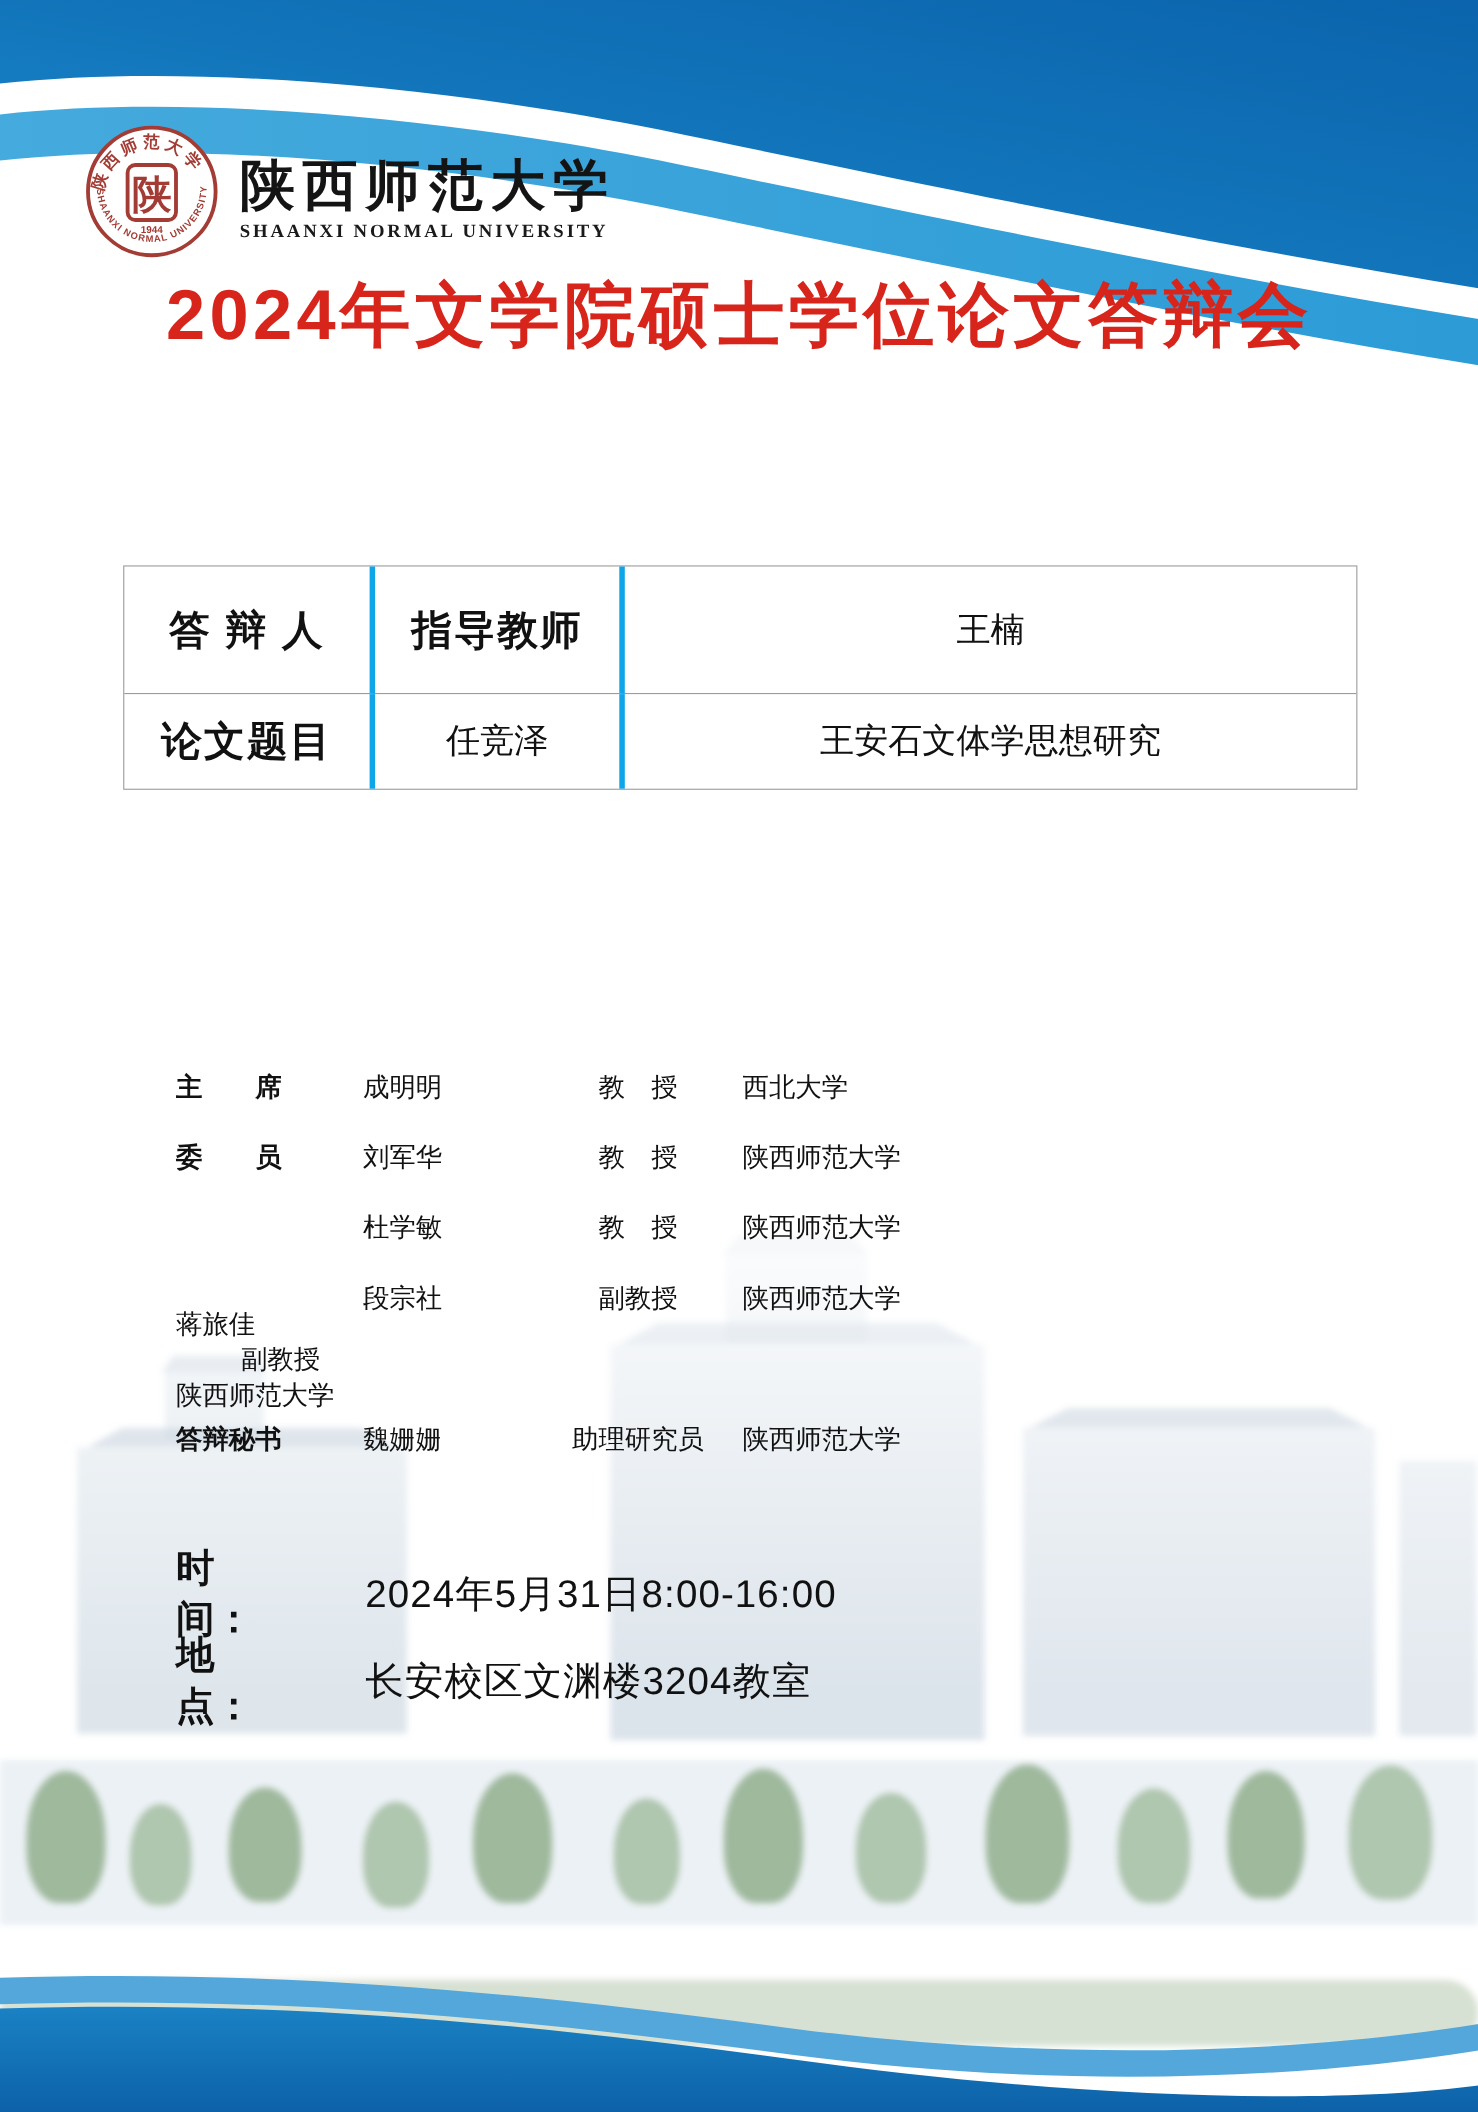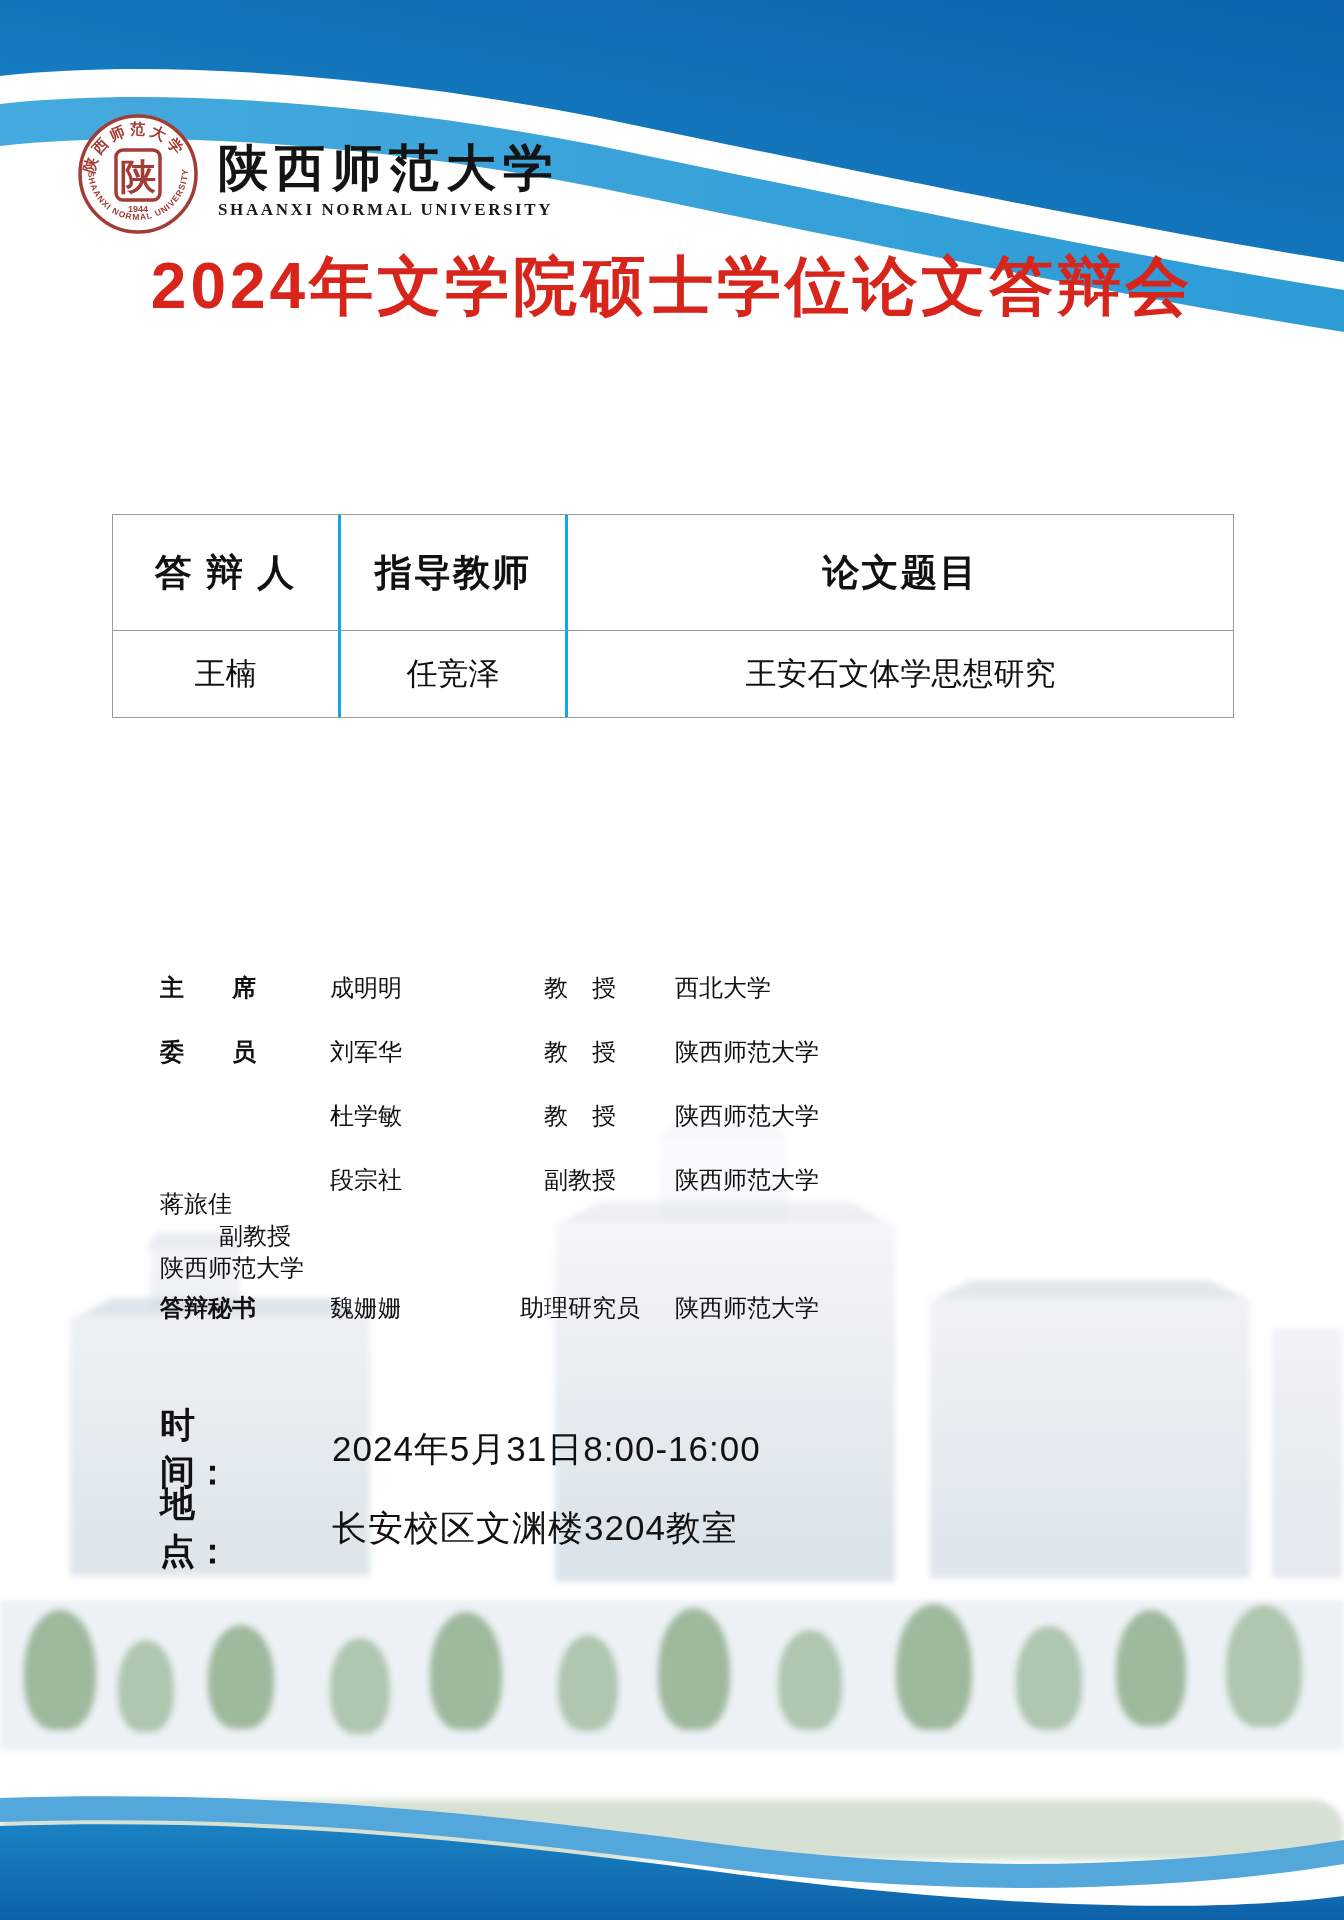--- a/index.html
+++ b/index.html
@@ -32,21 +32,21 @@
   
   .main-title{position:absolute;left:0;top:240px;width:1344px;z-index:3;text-align:center;
     font-size:64px;font-weight:900;letter-spacing:4px;color:#d7251c;line-height:92px;}
   .sub-title{position:absolute;left:0;top:378px;width:1344px;z-index:3;text-align:center;
     font-family:"DejaVu Serif","Liberation Serif",serif;font-size:47px;font-weight:bold;
     letter-spacing:8px;color:#151515;line-height:64px;}
   
   .dtable{position:absolute;left:112px;top:514px;width:1120px;z-index:3;
     display:grid;grid-template-columns:228px 227px 665px;grid-template-rows:116px 86px;
     border:1px solid #9c9c9c;background:#fff;}
-  .dtable .cell{border-right:3px solid #0ea5e9;border-bottom:1px solid #9c9c9c;
+  .dtable .cell{border-right:5px solid #0ea5e9;border-bottom:1px solid #9c9c9c;
     display:flex;align-items:center;justify-content:center;}
   .dtable .cell:nth-child(3n){border-right:none;}
   .dtable .cell:nth-child(n+4){border-bottom:none;}
   .dtable .hcell{font-size:37px;font-weight:bold;letter-spacing:2px;}
   .dtable .vcell{font-size:31px;}
   
   .sec-title{position:absolute;left:160px;top:906px;z-index:3;font-size:33px;font-weight:bold;letter-spacing:1px;}
   .crow{position:absolute;left:160px;height:46px;z-index:3;display:flex;align-items:flex-start;font-size:24px;}
   .crow .role{width:170px;font-weight:bold;flex:0 0 auto;}
   .crow .name{width:155px;flex:0 0 auto;}
@@ -139,22 +139,22 @@
       <div class="uni-cn">陕西师范大学</div>
       <div class="uni-en">SHAANXI NORMAL UNIVERSITY</div>
     </div>
   </div>
 
   <h1 class="main-title" style="margin:0;">2024年文学院硕士学位论文答辩会</h1>
 
   <div class="dtable">
     <div class="cell hcell">答 辩 人</div>
     <div class="cell hcell">指导教师</div>
+    <div class="cell vcell">王楠</div>
     <div class="cell hcell">论文题目</div>
-    <div class="cell vcell">王楠</div>
     <div class="cell vcell">任竞泽</div>
     <div class="cell vcell">王安石文体学思想研究</div>
   </div>
 
 
   <div class="crow" style="top:972px;">
     <span class="role">主　　席</span>
     <span class="name">成明明</span>
     <span class="ttl">教　授</span>
     <span class="aff">西北大学</span>

